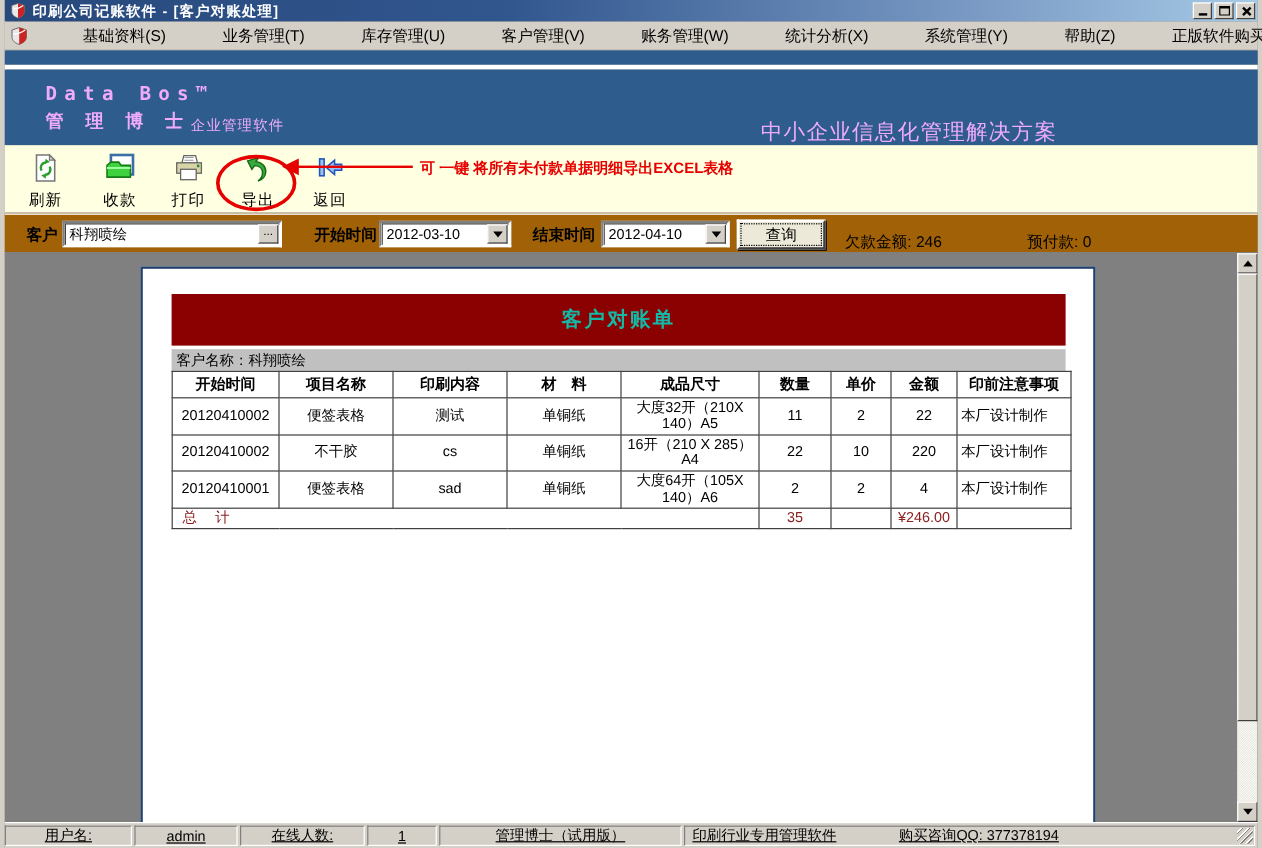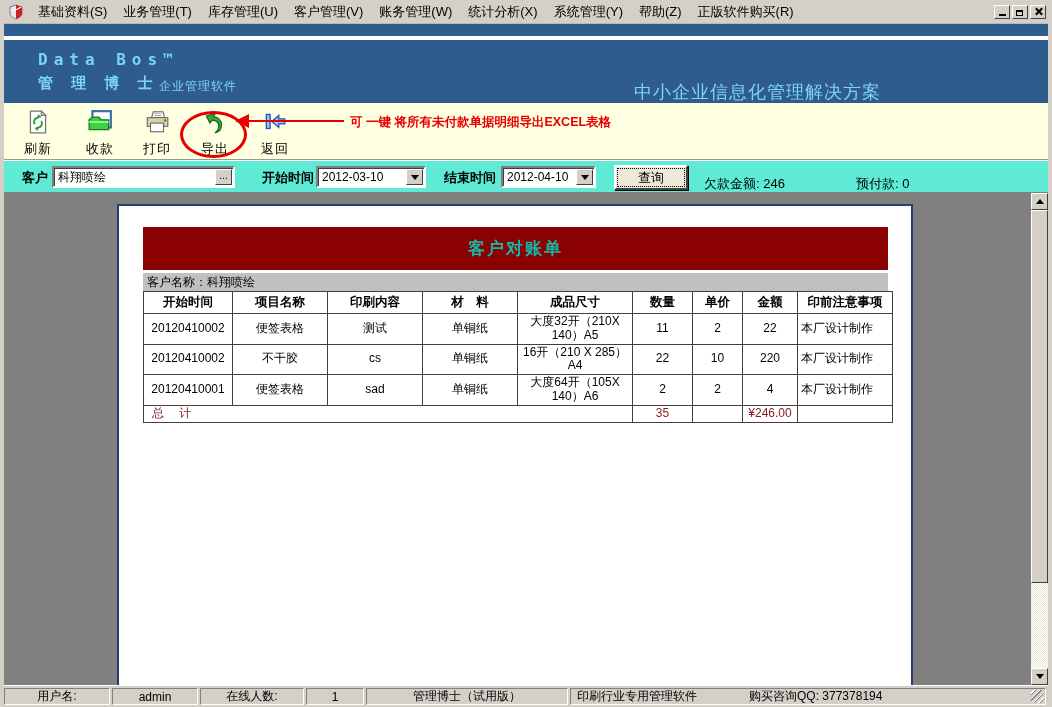--- a/index.html
+++ b/index.html
@@ -16,43 +16,43 @@
   .g-restore { width:7px; height:6px; border:1px solid #000; border-top:2px solid #000; position:relative; margin-top:2px; margin-left:-2px; background:#d4d0c8; }
   .g-restore::before { content:""; position:absolute; left:2px; top:-5px; width:7px; height:6px; border:1px solid #000; border-top:2px solid #000; z-index:-1; }
   .g-close { width:9px; height:9px; position:relative; }
   .g-close::before,.g-close::after { content:""; position:absolute; left:4px; top:0; width:2px; height:9px; background:#000; }
   .g-close::before { transform:rotate(45deg); }
   .g-close::after { transform:rotate(-45deg); }
 
   
   .menubar { height:24px; background:#d4d0c8; display:flex; align-items:center; padding:0 2px 0 4px; flex:0 0 auto; border-bottom:1px solid #bdb9b1; }
   .menu-items { display:flex; flex:1; }
-  .menu-item { padding:3px 8px; white-space:nowrap; cursor:default; }
+  .menu-item { padding:3px 8px; white-space:nowrap; cursor:default;margin-left:31px; }
 
   
   .strip-blue { height:12px; background:#2e5c8c; flex:0 0 auto; }
   .strip-white { height:4px; background:#fff; flex:0 0 auto; }
-  .banner { height:63px; background:#2e5c8c; position:relative; flex:0 0 auto; color:#7dd3fc; }
+  .banner { height:63px; background:#2e5c8c; position:relative; flex:0 0 auto; color:#f0abfc; }
   .brand1 { position:absolute; left:34px; top:10px; font-family:"DejaVu Sans Mono","Liberation Mono",monospace; font-weight:bold; font-size:16px; letter-spacing:6px; }
   .brand2 { position:absolute; left:34px; top:34px; font-weight:bold; font-size:15px; letter-spacing:7px; }
   .brand-sub { position:absolute; left:155px; top:38px; font-size:12px; letter-spacing:1px; }
   .slogan { position:absolute; left:630px; top:0; font-size:18px; letter-spacing:1px;margin-top:40px; }
 
   
   .toolbar { height:57px; background:#ffffe1; position:relative; flex:0 0 auto; border-bottom:1px solid #9e9a8e; }
   .tbtn { position:absolute; top:6px; width:50px; display:flex; flex-direction:column; align-items:center; cursor:pointer; }
   .tbtn svg { width:26px; height:26px; }
   .tbtn .tlabel { font-size:13px; margin-top:2px; color:#000; letter-spacing:1px; }
   .red-ellipse { position:absolute; left:176px; top:8px; width:67px; height:47px; border:3px solid #e60000; border-radius:50%; pointer-events:none; }
   .red-line { position:absolute; left:244px; top:17px; width:96px; height:2px; background:#e60000; }
   .red-head { position:absolute; left:231px; top:11px; width:0; height:0; border-top:7px solid transparent; border-bottom:7px solid transparent; border-right:14px solid #e60000; }
   .red-note { position:absolute; left:346px; top:11px; color:#e60000; font-weight:bold; font-size:12.5px; white-space:nowrap; }
 
   
-  .filterbar { height:33px; background:#5eead4; border-top:1px solid #fff; border-bottom:1px solid #808080; position:relative; flex:0 0 auto;padding-left:28px; }
+  .filterbar { height:33px; background:#a16207; border-top:1px solid #fff; border-bottom:1px solid #808080; position:relative; flex:0 0 auto;padding-left:28px; }
   .flabel { position:absolute; top:8px; font-weight:bold; font-size:13px; color:#000; white-space:nowrap; }
   .sunken { background:#fff; border:2px solid; border-color:#808080 #fff #fff #808080; box-shadow:inset 1px 1px 0 #404040; }
   .textbox { position:absolute; top:5px; height:22px; display:flex; align-items:center; font-size:12px; padding-left:4px; }
   .dots-btn { position:absolute; right:1px; top:1px; width:17px; height:16px; background:#d4d0c8; border:1px solid; border-color:#fff #404040 #404040 #fff; font-size:10px; line-height:12px; text-align:center; cursor:pointer; }
   .combo-arrow { position:absolute; right:1px; top:1px; width:17px; height:16px; background:#d4d0c8; border:1px solid; border-color:#fff #404040 #404040 #fff; display:flex; align-items:center; justify-content:center; cursor:pointer; }
   .tri-down { width:0; height:0; border-left:4px solid transparent; border-right:4px solid transparent; border-top:5px solid #000; }
   .query-btn { position:absolute; left:610px; top:4px; width:74px; height:25px; background:#ece9d8; border:2px solid; border-color:#fff #404040 #404040 #fff; box-shadow:1px 1px 0 #000; outline:1px dotted #000; outline-offset:-4px; font-size:13px; text-align:center; line-height:21px; cursor:pointer; }
   .fstat { position:absolute; top:14px; font-size:13px; color:#000; white-space:nowrap; }
 
   
@@ -69,30 +69,49 @@
   table.doc tr.total td.tlab { text-align:left; padding-left:8px; letter-spacing:6px; }
 
   
   .vscroll { position:absolute; right:0; top:0; bottom:0; width:17px; background-color:#e9e7dc; background-image:linear-gradient(45deg,#fff 25%,transparent 25%,transparent 75%,#fff 75%),linear-gradient(45deg,#fff 25%,transparent 25%,transparent 75%,#fff 75%); background-size:2px 2px; background-position:0 0,1px 1px; }
   .sbtn { position:absolute; left:0; width:17px; height:17px; background:#d4d0c8; border:1px solid; border-color:#fff #404040 #404040 #fff; display:flex; align-items:center; justify-content:center; cursor:pointer; }
   .tri-up-s { width:0; height:0; border-left:4px solid transparent; border-right:4px solid transparent; border-bottom:5px solid #000; }
   .tri-down-s { width:0; height:0; border-left:4px solid transparent; border-right:4px solid transparent; border-top:5px solid #000; }
   .sthumb { position:absolute; left:0; top:17px; width:17px; height:373px; background:#d4d0c8; border:1px solid; border-color:#fff #404040 #404040 #fff; cursor:pointer; }
 
   
-  .statusbar { height:22px; background:#d4d0c8; display:flex; align-items:stretch; padding:2px 2px 2px 0; gap:2px; flex:0 0 auto; border-top:1px solid #fff; }
+  .statusbar { height:22px; background:#d4d0c8; display:flex; align-items:stretch; padding:2px 2px 2px 0; gap:2px; flex:0 0 auto; border-top:1px solid #fff;text-decoration:underline; }
   .spanel { border:1px solid; border-color:#808080 #fff #fff #808080; display:flex; align-items:center; justify-content:center; font-size:12px; white-space:nowrap; overflow:hidden; }
   .spanel.lastp { justify-content:flex-start; padding-left:6px; gap:52px; flex:1; position:relative; }
   .grip { position:absolute; right:1px; bottom:1px; width:13px; height:13px; background:repeating-linear-gradient(135deg,#d4d0c8 0 2px,#fff 2px 3px,#808080 3px 4px); cursor:nwse-resize; }
 </style>
 </head>
 <body>
 
 <div class="window">
 
+  <div class="titlebar">
+    <span style="display:flex">
+      <svg width="14" height="14" viewBox="0 0 16 16">
+          <path d="M8 1l6 2v6c0 3-3 5-6 6-3-1-6-3-6-6V3z" fill="#e8e8e8" stroke="#666" stroke-width="0.8"></path>
+          <path d="M8 1l6 2v6c0 3-3 5-6 6z" fill="#cc2222"></path>
+          <path d="M3 6c3 1 7-1 10-3" stroke="#fff" stroke-width="1.2" fill="none"></path>
+        </svg>
+    </span>
+    <span class="title">印刷公司记账软件 - [客户对账处理]</span>
+    <span class="winbtn">
+        <span class="g-min"></span>
+      </span>
+    <span class="winbtn">
+        <span class="g-max"></span>
+      </span>
+    <span class="winbtn">
+        <span class="g-close"></span>
+      </span>
+  </div>
 
   <div class="menubar">
     <span style="display:flex;margin-right:6px;">
       <svg width="16" height="16" viewBox="0 0 16 16">
           <path d="M8 1l6 2v6c0 3-3 5-6 6-3-1-6-3-6-6V3z" fill="#e8e8e8" stroke="#666" stroke-width="0.8"></path>
           <path d="M8 1l6 2v6c0 3-3 5-6 6z" fill="#cc2222"></path>
           <path d="M3 6c3 1 7-1 10-3" stroke="#fff" stroke-width="1.2" fill="none"></path>
         </svg>
     </span>
     <div class="menu-items">
@@ -192,21 +211,21 @@
       <span class="dots-btn">...</span>
     </div>
     <span class="flabel" style="left:258px;">开始时间</span>
     <div class="textbox sunken" style="left:312px;width:110px;">
       <span>2012-03-10</span>
       <span class="combo-arrow">
           <span class="tri-down"></span>
         </span>
     </div>
     <span class="flabel" style="left:440px;">结束时间</span>
-    <div class="textbox sunken" style="left:497px;width:95px;">
+    <div class="textbox sunken" style="left:497px;width:107px;">
       <span>2012-04-10</span>
       <span class="combo-arrow">
           <span class="tri-down"></span>
         </span>
     </div>
     <div class="query-btn">查询</div>
     <span class="fstat" style="left:700px;"><span>欠款金额:</span>&nbsp;<span>246</span></span>
     <span class="fstat" style="left:852px;"><span>预付款:</span>&nbsp;<span>0</span></span>
   </div>
 

